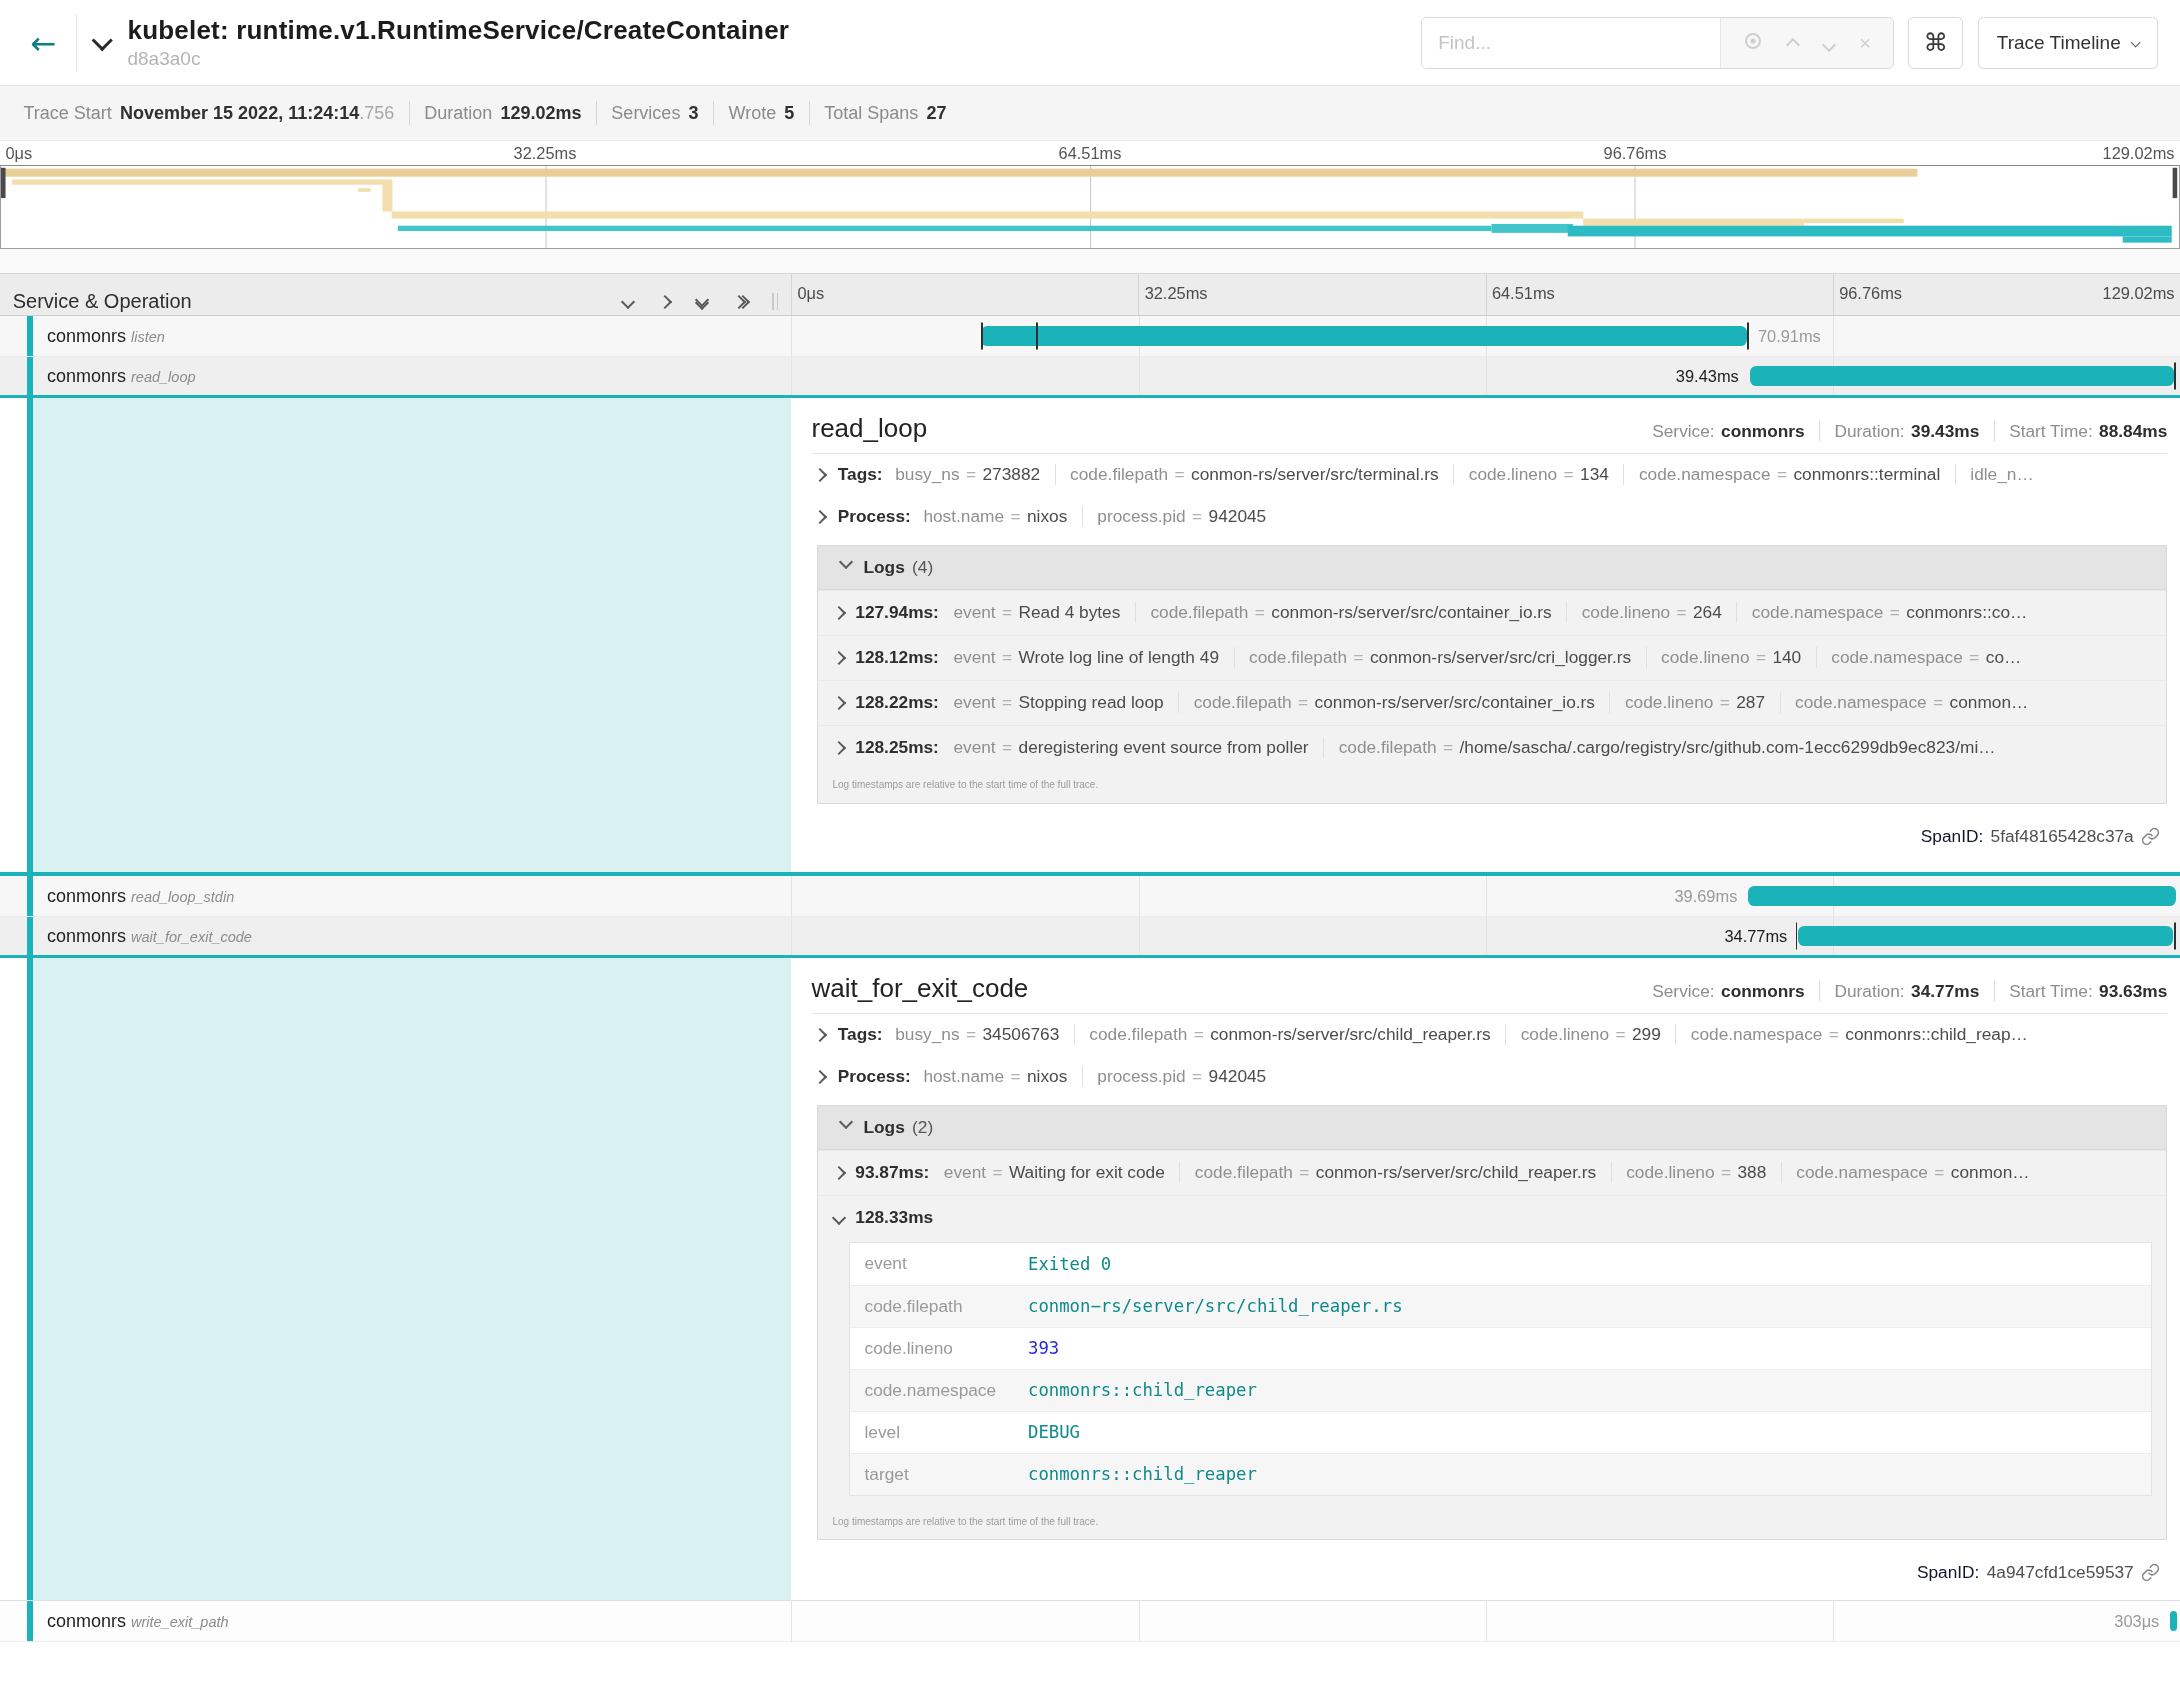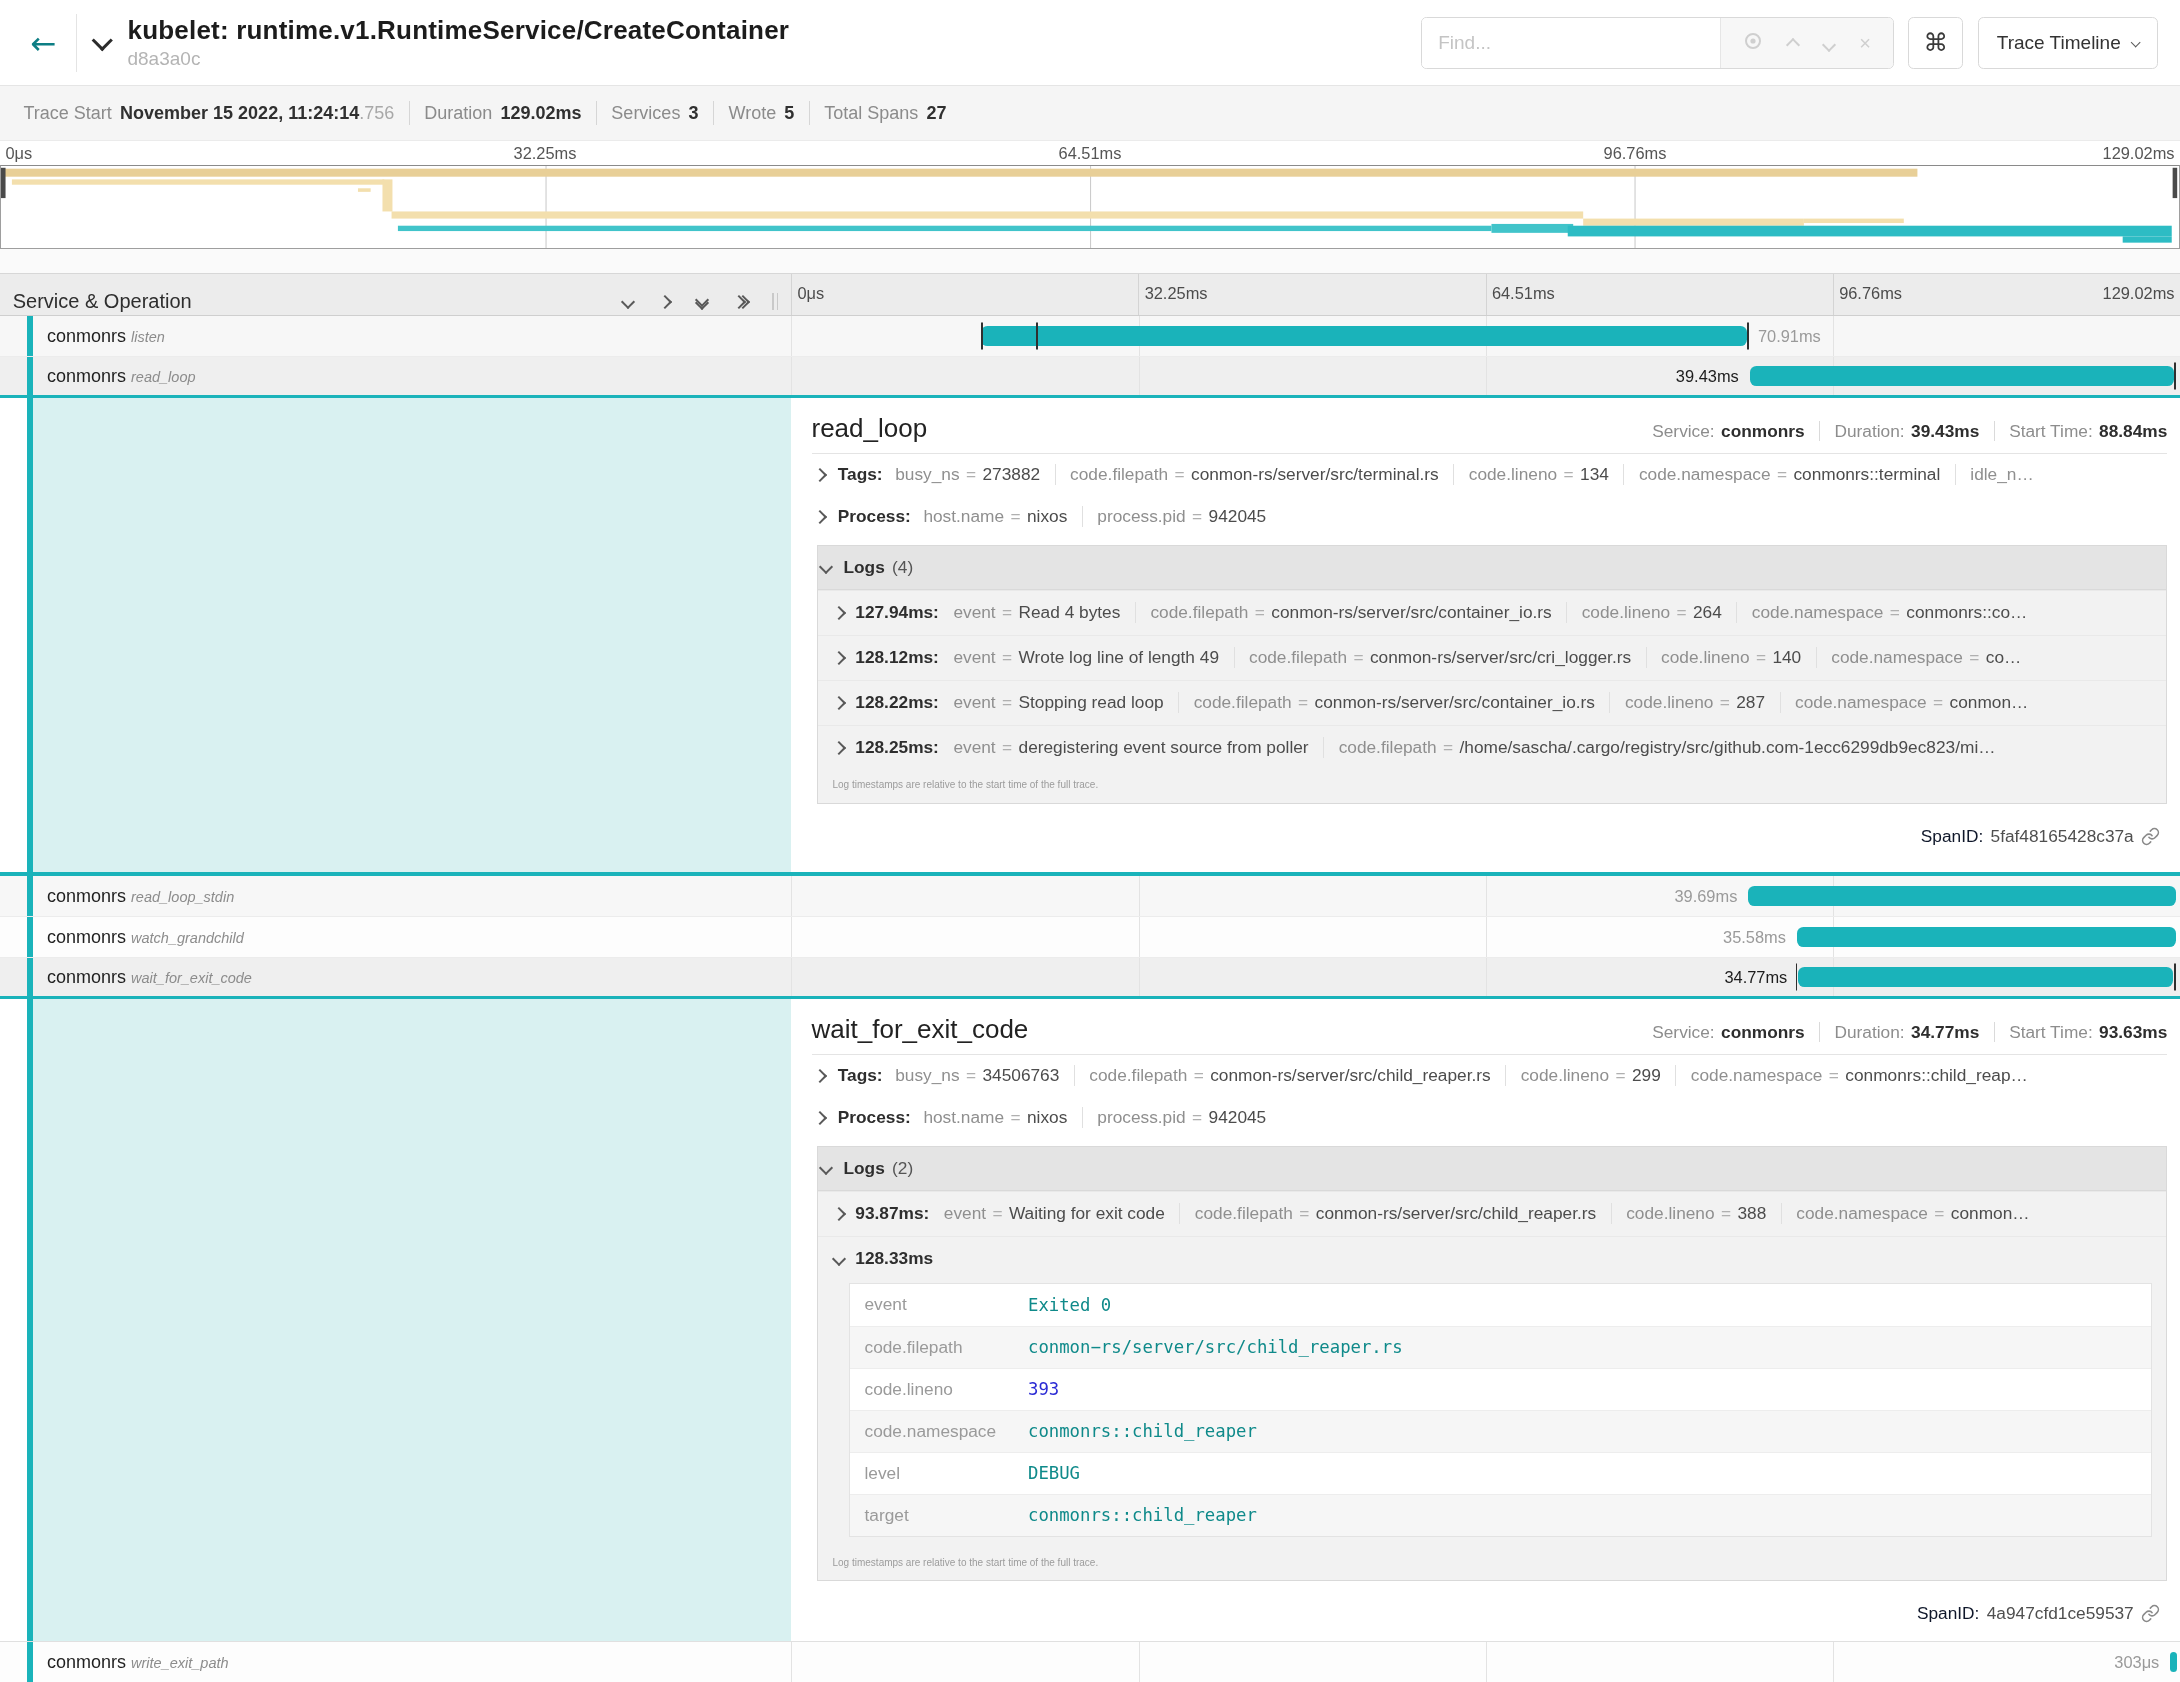--- a/index.html
+++ b/index.html
@@ -90,21 +90,21 @@
   .panel-meta b{color:#2e2e2e;margin-left:6.4px;}
   .meta-div{width:0.9px;height:20px;background:#dadada;margin:0 14.5px;}
   .kv-row{display:flex;align-items:center;min-height:42px;font-size:17.3px;}
   .kv-row .chev{margin:0 12.7px 0 3.6px;}
   .kv-label{font-weight:700;color:#2e2e2e;margin-right:3.6px;}
   .chips{display:flex;align-items:center;overflow:hidden;white-space:nowrap;}
   .chip{padding:0 14.5px;border-left:0.9px solid #e0e0e0;white-space:nowrap;}
   .chips .chip:first-child{border-left:none;padding-left:9px;}
   .ck{color:#8f8f8f;} .ceq{color:#b0b0b0;margin:0 6.4px;} .cv{color:#4c4c4c;}
   .logs-box{margin:7.3px 0 11px 5.5px;border:0.9px solid #d9d9d9;background:#f2f2f2;}
-  .logs-header{background:#e4e4e4;border-bottom:0.9px solid #d9d9d9;padding:11px 1px;font-size:17.3px;display:flex;align-items:center;}
+  .logs-header{background:#e4e4e4;border-bottom:0.9px solid #d9d9d9;padding:11px 21px;font-size:17.3px;display:flex;align-items:flex-start;}
   .logs-header .chev{margin:0 12.7px 0 1.8px;}
   .logs-header b{color:#2e2e2e;margin-right:7.3px;}
   .logs-count{color:#555;}
   .log-entry{display:flex;align-items:center;height:45px;padding:0 12.7px;border-top:0.9px solid #e9e9e9;font-size:17.3px;white-space:nowrap;overflow:hidden;}
   .log-entry:first-of-type{border-top:none;}
   .log-entry .chev{flex:none;margin:0 11px 0 3.6px;}
   .log-time{font-weight:700;color:#2e2e2e;margin-right:5.5px;flex:none;}
   .logs-foot{padding:9px 14.5px 12.7px;font-size:10px;color:#9c9c9c;}
   .kv-table{margin:1.8px 14.5px 11px 31px;background:#fff;border:0.9px solid #e3e3e3;}
   .kvt-row{display:flex;align-items:center;min-height:42px;border-top:0.9px solid #ededed;font-size:17.3px;}
@@ -368,31 +368,20 @@
         <span class="row-accent"></span>
         <span class="row-svc">conmonrs<span class="row-op">read_loop_stdin</span></span>
         <div class="row-right">
           <div class="gl" style="left: 25%;"></div>
           <div class="gl" style="left: 50%;"></div>
           <div class="gl" style="left: 75%;"></div>
           <div class="span-bar" style="left: 68.9%; width: 30.8%;"></div>
           <span class="dur" style="right: calc(31.1% + 11px);">39.69ms</span>
         </div>
       </div>
-      <div class="span-row alt">
-        <span class="row-accent"></span>
-        <span class="row-svc">conmonrs<span class="row-op">watch_grandchild</span></span>
-        <div class="row-right">
-          <div class="gl" style="left: 25%;"></div>
-          <div class="gl" style="left: 50%;"></div>
-          <div class="gl" style="left: 75%;"></div>
-          <div class="span-bar" style="left: 72.4%; width: 27.3%;"></div>
-          <span class="dur" style="right: calc(27.6% + 11px);">35.58ms</span>
-        </div>
-      </div>
       <div class="span-row selected">
         <span class="row-accent"></span>
         <span class="row-svc">conmonrs<span class="row-op">wait_for_exit_code</span></span>
         <div class="row-right">
           <div class="gl" style="left: 25%;"></div>
           <div class="gl" style="left: 50%;"></div>
           <div class="gl" style="left: 75%;"></div>
           <div class="span-bar" style="left: 72.5%; width: 27%;"></div>
           <div class="btick" style="left: 72.3%;"></div>
           <div class="btick" style="left: 99.6%;"></div>

